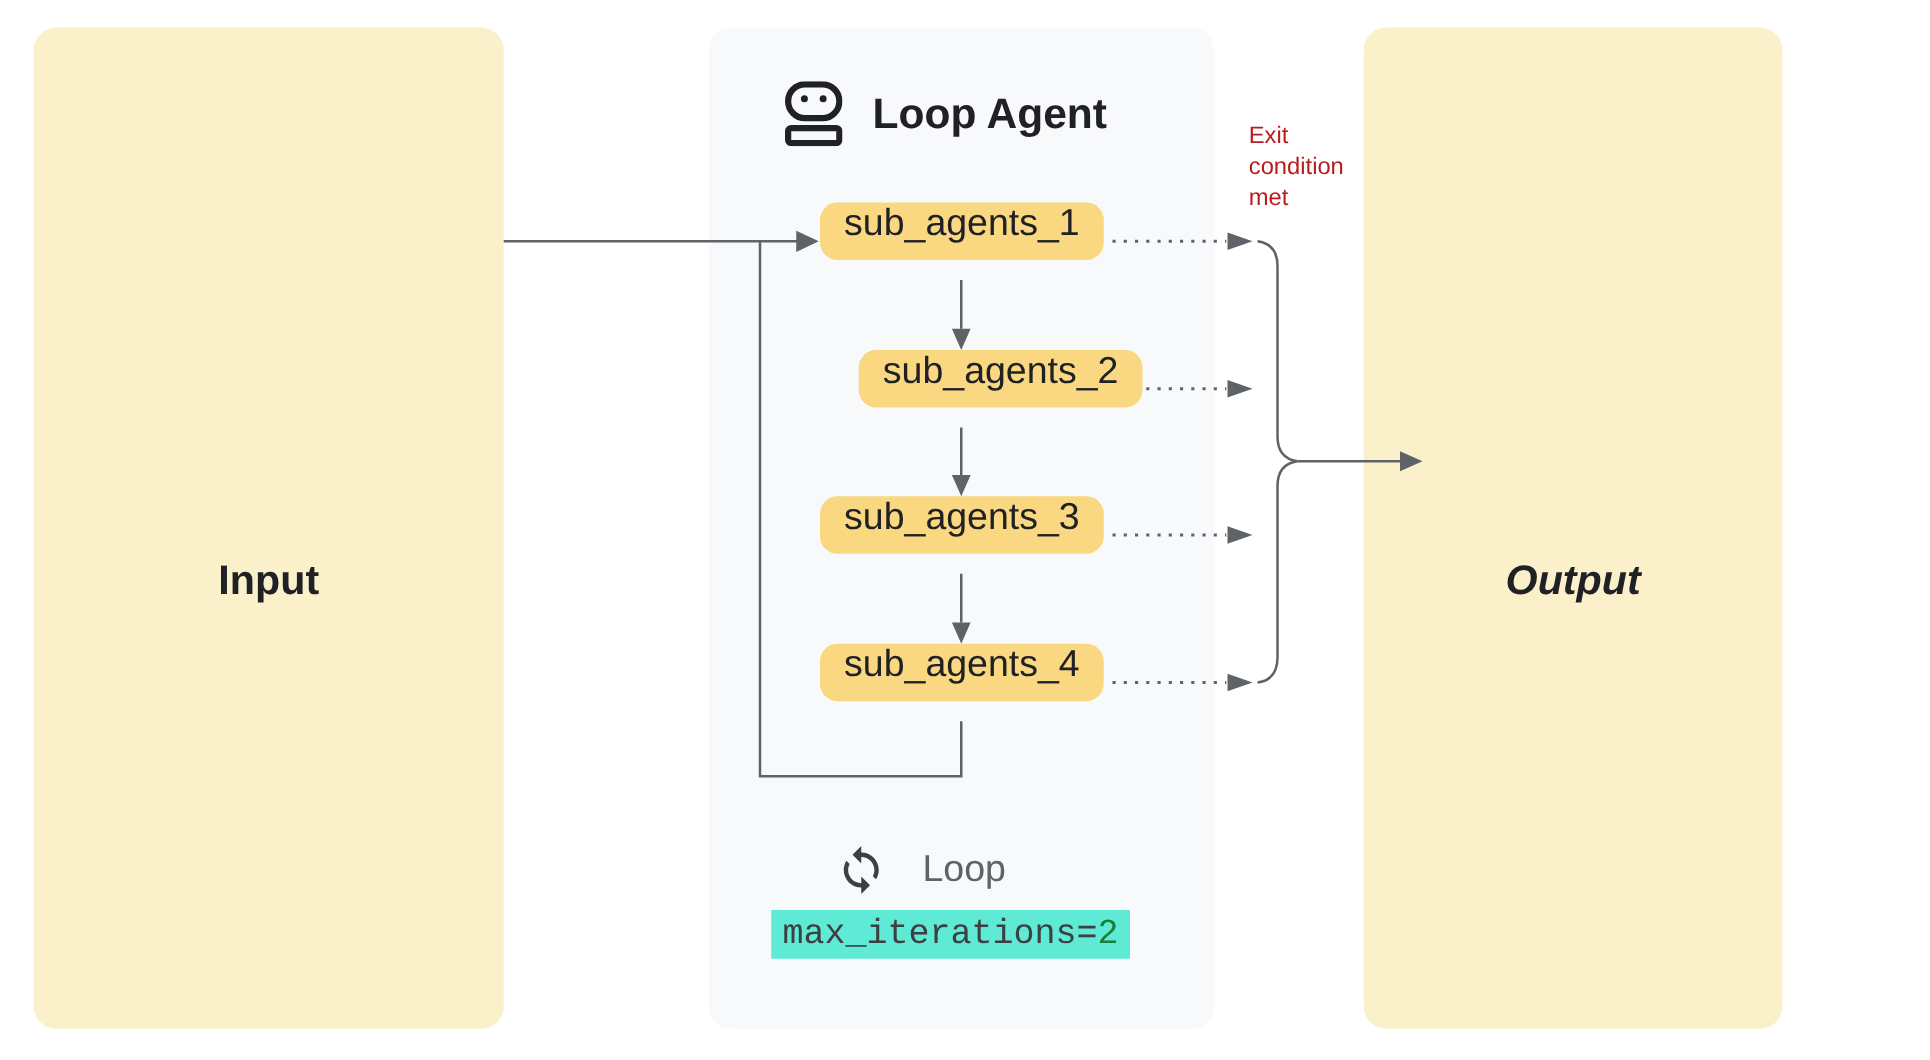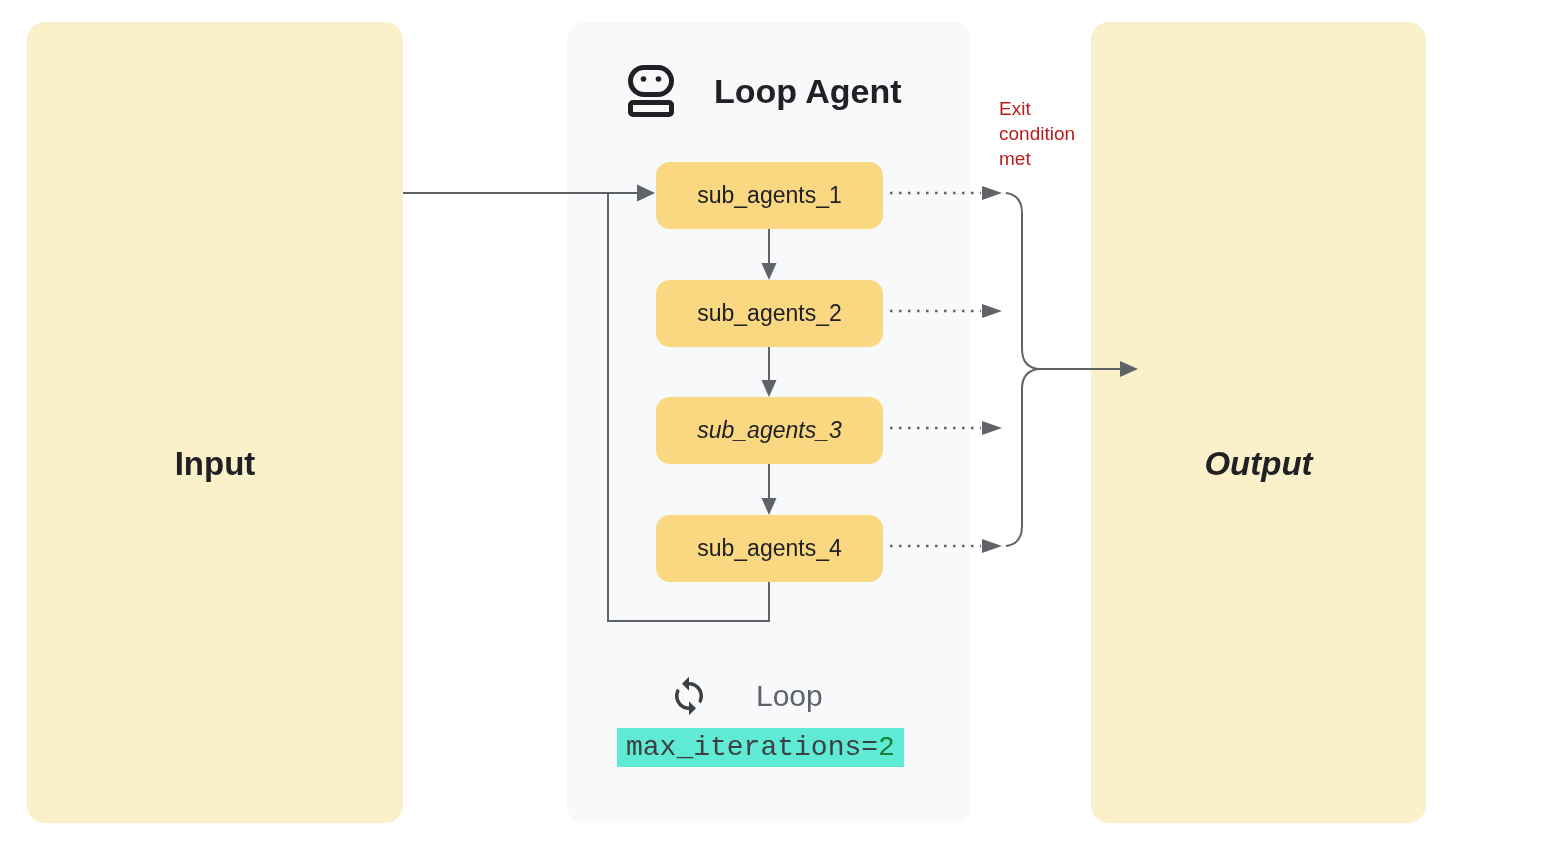--- a/index.html
+++ b/index.html
@@ -39,73 +39,73 @@
     border-radius: 18px;
     background: #F8F9FA;
   }
 
   .panel-header {
     position: absolute;
     left: 628px; top: 65px;
     height: 52px;
     display: flex;
     align-items: center;
-    gap: 40px;
+    gap: 24px;
     z-index: 4;
   }
   .panel-title {
     font-size: 34px;
     font-weight: 600;
     color: #202124;
     white-space: nowrap;
   }
 
   .connector-layer {
     position: absolute;
     left: 0; top: 0;
     width: 1544px; height: 848px;
     z-index: 2;
     pointer-events: none;
   }
 
   .sub-agent {
     position: absolute;
     left: 656px;
-    width: 227px; height: 67px;
+    width: 227px; height: 46px;
     border-radius: 14px;
     background: #FAD781;
     display: flex;
-    align-items: center;
+    align-items: flex-start;
     justify-content: center;
-    font-size: 23px;
+    font-size: 30px;
     color: #202124;
     z-index: 3;
   }
   .sub-agent-1 { top: 162px; }
-  .sub-agent-2 { top: 280px; }
-  .sub-agent-3 { top: 397px; font-style: italic; }
+  .sub-agent-2 { top: 280px; margin-left: 31px; }
+  .sub-agent-3 { top: 397px; }
   .sub-agent-4 { top: 515px; }
 
   .exit-label {
     position: absolute;
     left: 999px; top: 96px;
     width: 108px;
     font-size: 19px;
     line-height: 25px;
     color: #b91c1c;
     z-index: 4;
   }
 
   .loop-row {
     position: absolute;
     left: 668px; top: 674px;
     height: 44px;
     display: flex;
     align-items: center;
-    gap: 46px;
+    gap: 28px;
     z-index: 4;
   }
   .loop-label {
     font-size: 30px;
     color: #5F6368;
   }
   .code-chip {
     position: absolute;
     left: 617px; top: 728px;
     padding: 4px 9px;

